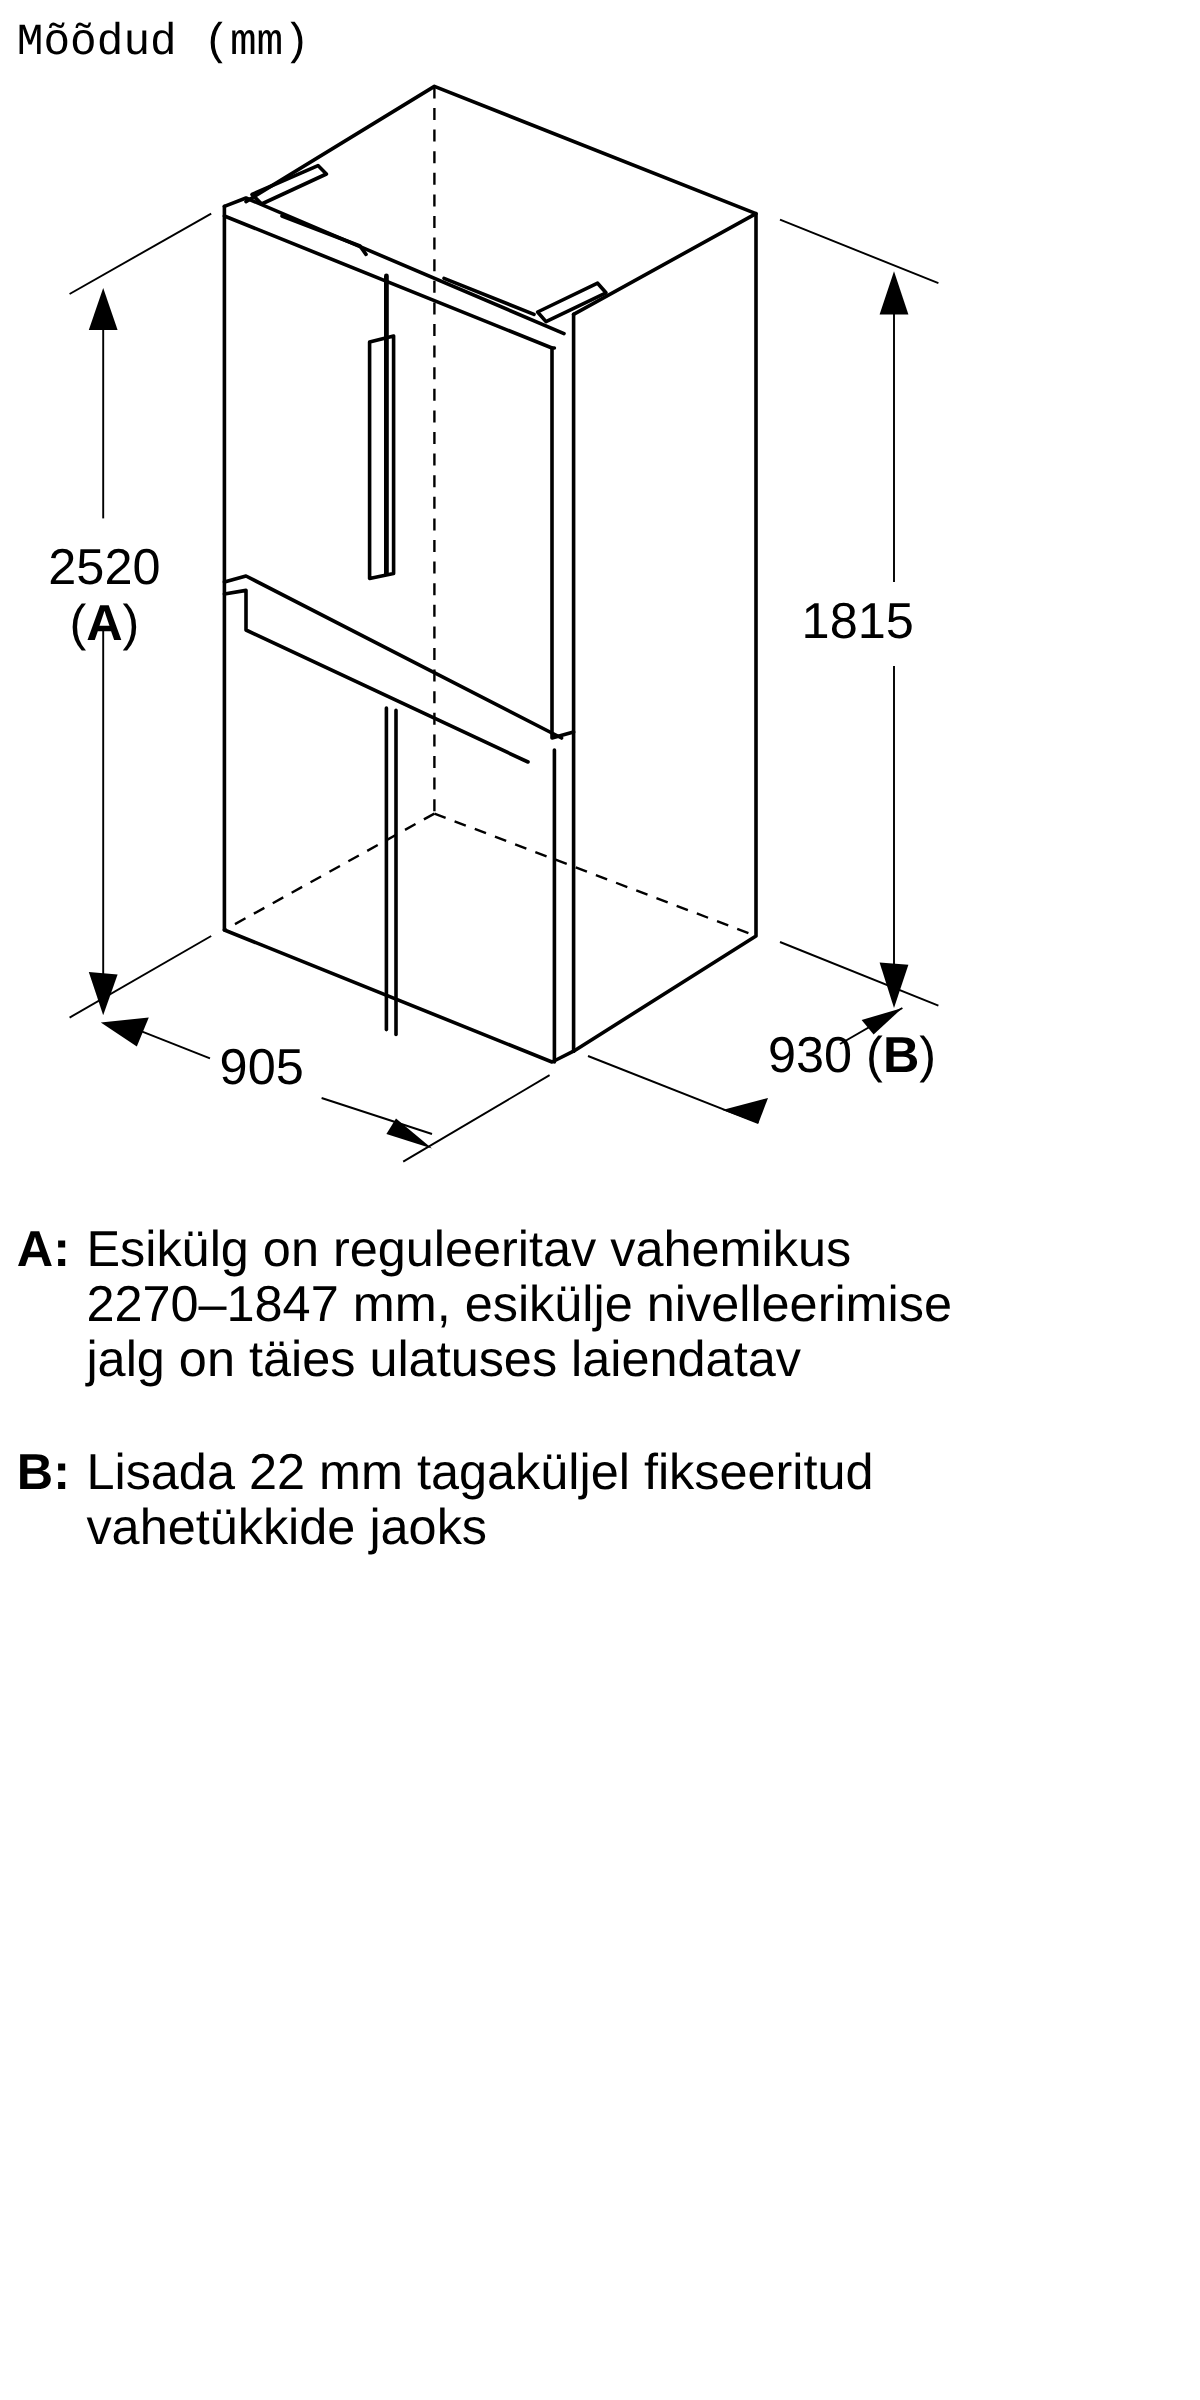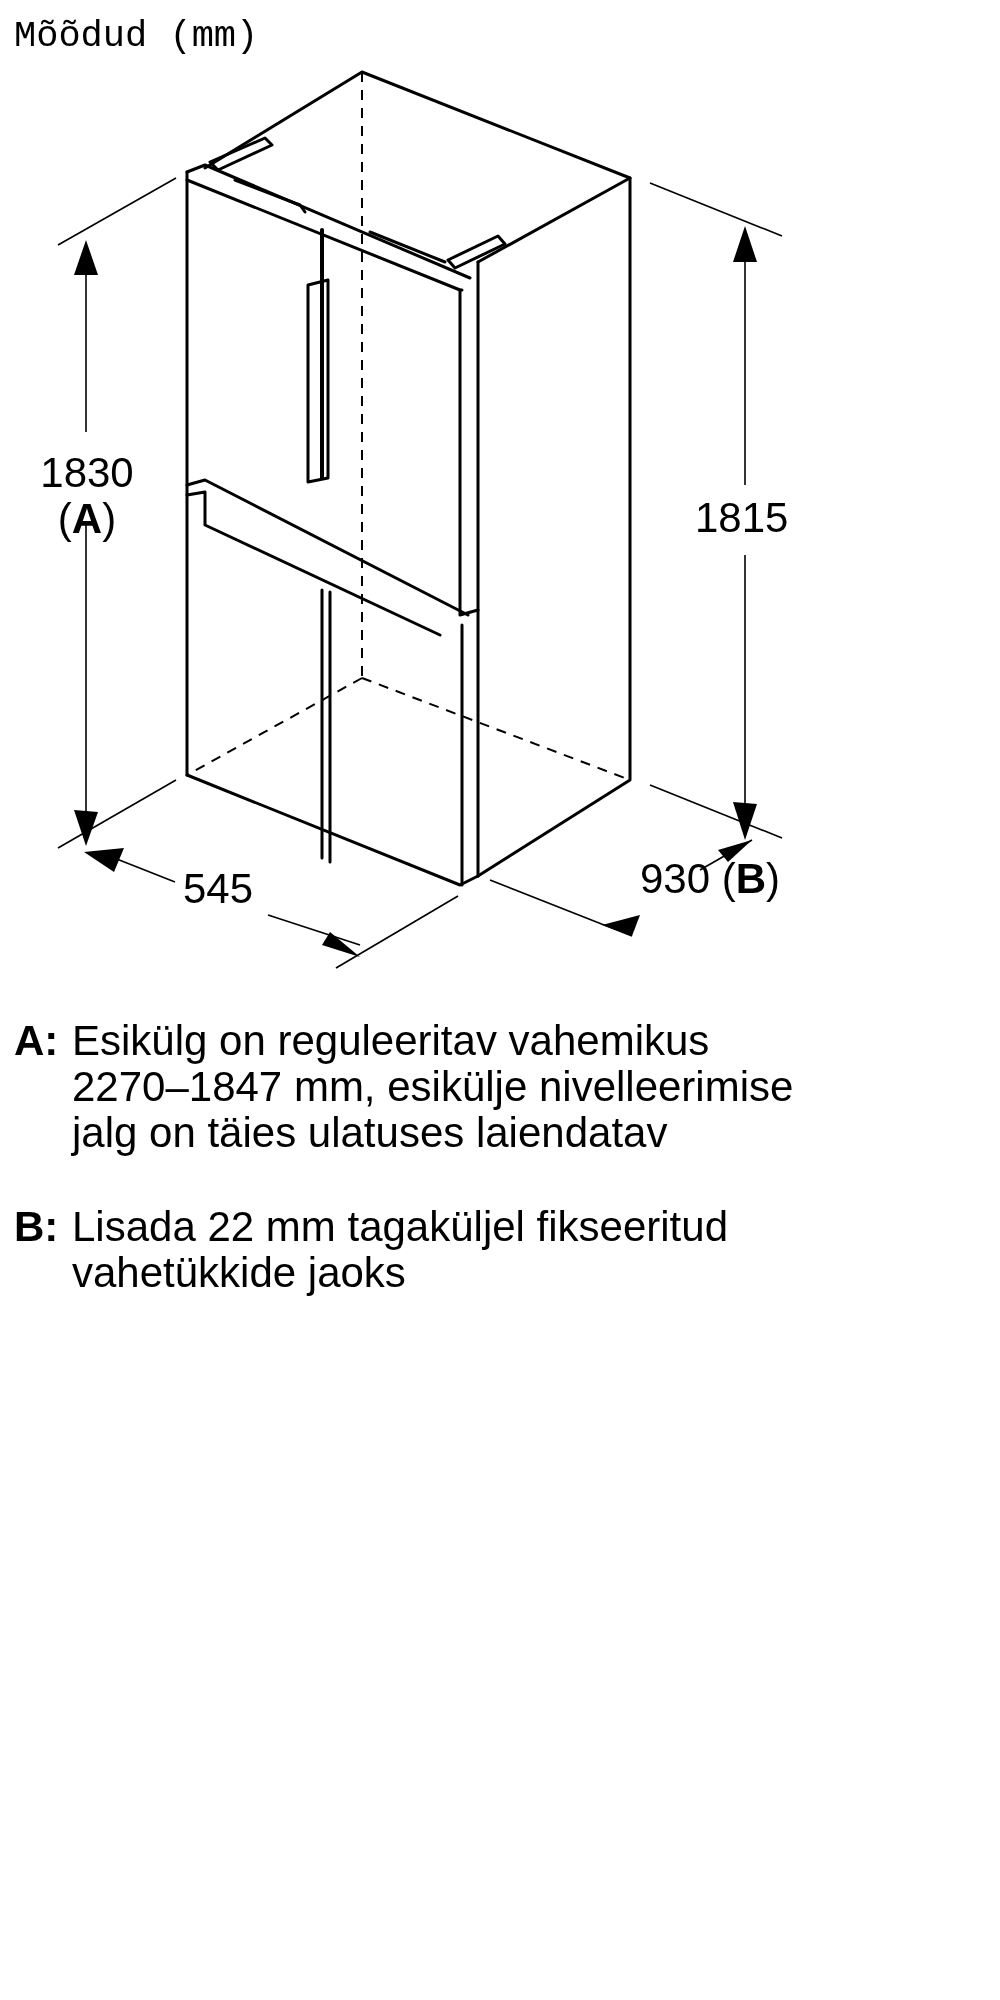--- a/index.html
+++ b/index.html
@@ -87,27 +87,27 @@
 
     <polygon points="84,852 124,848 114,872"></polygon>
     <polygon points="360,957 322,945 330,932"></polygon>
 
     <polygon points="752,840 718,850 728,862"></polygon>
     <polygon points="602,925 640,915 632,936"></polygon>
   </g>
 </svg>
 
 <div class="dim-label" style="left:32px; top:450px; text-align:center; width:110px;">
-  <div>1830</div>
+  <div>2520</div>
   <div>(<b>A</b>)</div>
 </div>
 
-<div class="dim-label" style="left:695px; top:495px;">1815</div>
+<div class="dim-label" style="left:668px; top:495px;">1815</div>
 
-<div class="dim-label" style="left:183px; top:866px;">545</div>
+<div class="dim-label" style="left:183px; top:866px;">905</div>
 
 <div class="dim-label" style="left:640px; top:856px;">
   <span>930</span> (<b>B</b>)
 </div>
 
 <div class="note" style="top:1018px;">
   <span class="key">A:</span>
   <span class="text">Esikülg on reguleeritav vahemikus
 2270–1847 mm, esikülje nivelleerimise
 jalg on täies ulatuses laiendatav</span>

